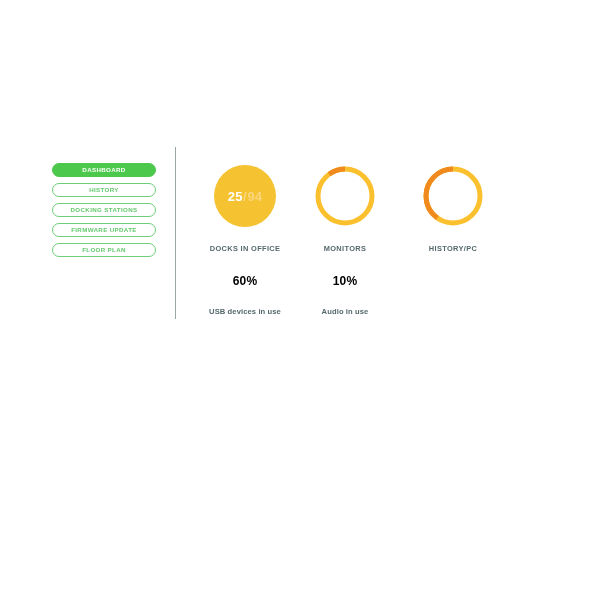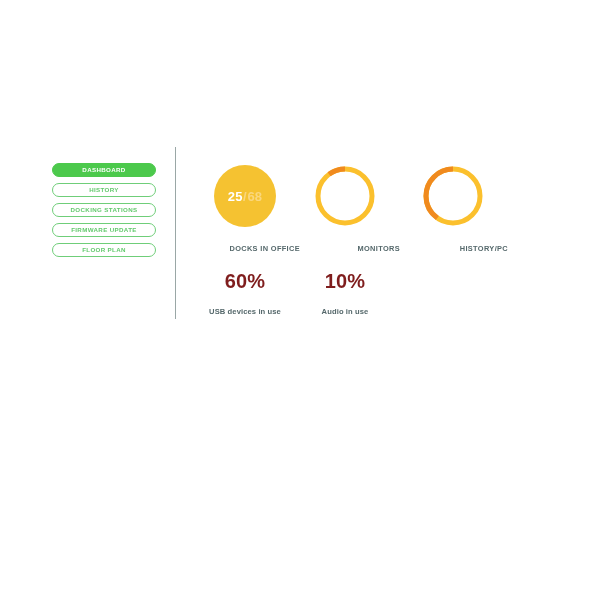--- a/index.html
+++ b/index.html
@@ -76,21 +76,21 @@
     top: 160px;
     width: 320px;
   }
   #donut-row {
     position: relative;
     height: 90px;
   }
   .metric-col {
     position: absolute;
     width: 110px;
-    text-align: right;
+    text-align: center;
   }
   #col-docks    { left: 0px; }
   #col-monitors { left: 100px; }
   #col-notebook { left: 208px; }
 
   .gauge-wrap {
     height: 72px;
     display: flex;
     align-items: center;
     justify-content: center;
@@ -140,23 +140,23 @@
   .stat-col {
     position: absolute;
     width: 110px;
     text-align: center;
   }
   #stat-usb      { left: 0px; }
   #stat-audio    { left: 100px; }
   #stat-ethernet { left: 208px; }
 
   .stat-value {
-    font-size: 20px;
-    font-weight: bold;
-    color: #7f1d1d;
+    font-size: 12px;
+    font-weight: bold;
+    color: #000000;
     letter-spacing: 0.2px;
     line-height: 18px;
   }
   .stat-label {
     font-size: 7.6px;
     font-weight: bold;
     color: #55686b;
     letter-spacing: 0.1px;
     white-space: nowrap;
     margin-top: 17px;
@@ -183,21 +183,21 @@
 
       <div class="metric-col" id="col-docks">
         <div class="gauge-wrap">
           <div class="gauge">
             <svg viewBox="0 0 64 64">
               <circle cx="32" cy="32" r="31" fill="#f5c231"></circle>
             </svg>
             <div class="gauge-center">
               <span class="frac-used">25</span>
                 <span class="frac-sep">/</span>
-                <span class="frac-total">68</span>
+                <span class="frac-total">94</span>
             </div>
           </div>
         </div>
         <div class="gauge-label">DOCKS IN OFFICE</div>
       </div>
 
       <div class="metric-col" id="col-monitors">
         <div class="gauge-wrap">
           <div class="gauge">
             <svg viewBox="0 0 64 64">

